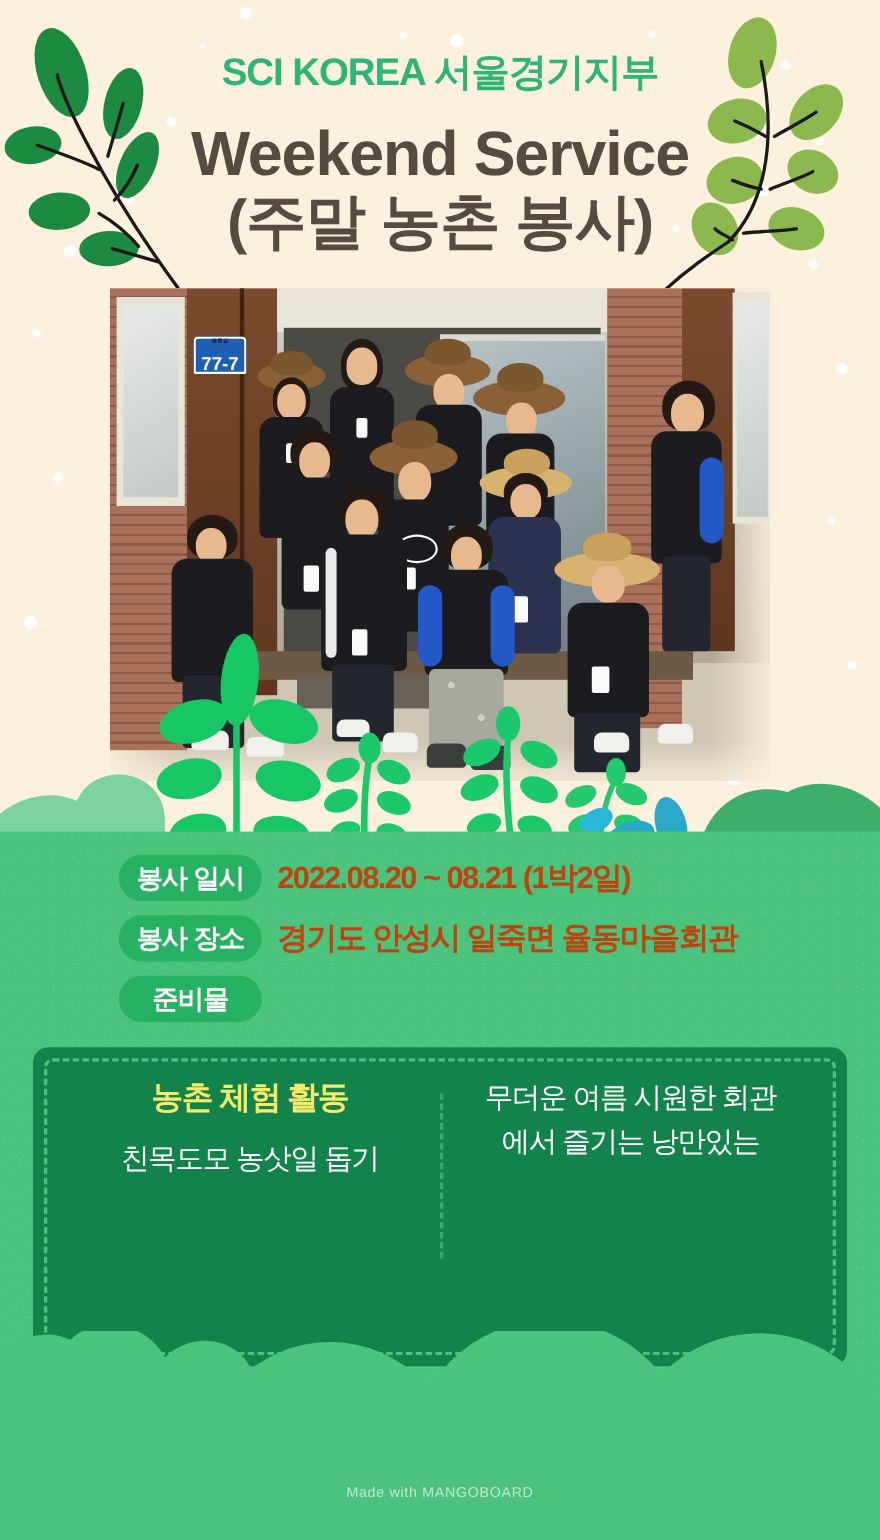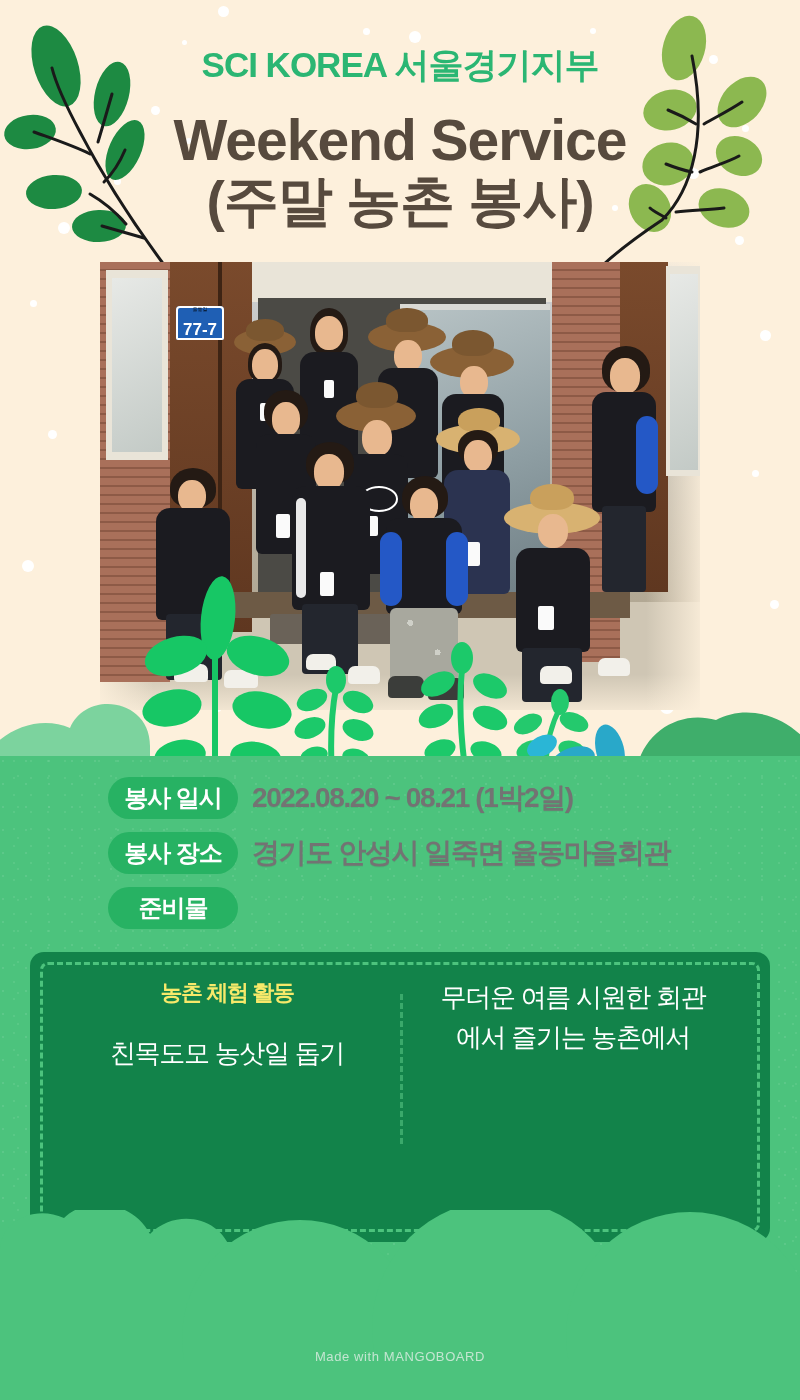--- a/index.html
+++ b/index.html
@@ -104,21 +104,21 @@
 
   
   #info-rows{position:absolute;left:0;top:772px;width:800px;}
   .info-row{display:flex;align-items:center;height:52px;margin-bottom:3px;padding-left:108px;}
   .pill{
     flex:0 0 auto;width:130px;height:42px;border-radius:21px;background:#27b263;
     display:flex;align-items:center;justify-content:center;
     color:#ffffff;font-weight:bold;font-size:24px;letter-spacing:-1px;white-space:nowrap;
   }
   .info-val{
-    margin-left:14px;color:#737373;font-weight:bold;font-size:28px;
+    margin-left:14px;color:#c2410c;font-weight:bold;font-size:28px;
     letter-spacing:-1.4px;white-space:nowrap;
     text-shadow:0 1px 0 rgba(0,0,0,.05);
   }
 
   
   #activity-box{
     position:absolute;left:30px;top:952px;width:740px;height:290px;
     background:#12834a;border-radius:14px;
   }
   #activity-dash{
@@ -126,22 +126,22 @@
     border:3px dashed #4cc37d;border-radius:8px;
   }
   #col-divider{
     position:absolute;left:50%;top:42px;height:150px;width:0;
     border-left:3px dashed #3aa96b;
   }
   .act-col{position:absolute;top:26px;width:330px;text-align:center;}
   #act-col-left{left:32px;}
   #act-col-right{right:32px;}
   .act-head{
-    color:#f7e96a;font-weight:bold;font-size:22px;letter-spacing:-1.4px;
-    margin-bottom:26px;white-space:nowrap;
+    color:#f7e96a;font-weight:bold;font-size:29px;letter-spacing:-1.4px;
+    margin-bottom:16px;white-space:nowrap;
   }
   .act-line{
     color:#ffffff;font-size:26px;letter-spacing:-1.3px;line-height:1.52;
     white-space:nowrap;
   }
 
   
   #bottom-clouds{position:absolute;left:0;bottom:0;width:800px;height:190px;}
 
   #footer-credit{
@@ -445,21 +445,21 @@
     <div id="activity-dash"></div>
     <div id="col-divider"></div>
 
     <div class="act-col" id="act-col-left">
       <div class="act-head">농촌 체험 활동</div>
       <div class="act-line">친목도모 농삿일 돕기</div>
     </div>
 
     <div class="act-col" id="act-col-right">
       <div class="act-line">무더운 여름 시원한 회관</div>
-      <div class="act-line">에서 즐기는 농촌에서</div>
+      <div class="act-line">에서 즐기는 낭만있는</div>
     </div>
 
   </div>
 
   <svg id="bottom-clouds" viewBox="0 0 800 190" preserveAspectRatio="none">
     <path d="M0 190 L0 40 C0 12, 34 -6, 64 8 C86 -14, 132 -10, 150 24 C176 -2, 222 6, 232 44 L232 190 Z" fill="#4cc37d"></path>
     <circle cx="300" cy="128" r="118" fill="#4cc37d"></circle>
     <circle cx="500" cy="118" r="128" fill="#4cc37d"></circle>
     <circle cx="690" cy="126" r="124" fill="#4cc37d"></circle>
     <rect x="0" y="150" width="800" height="40" fill="#4cc37d"></rect>

